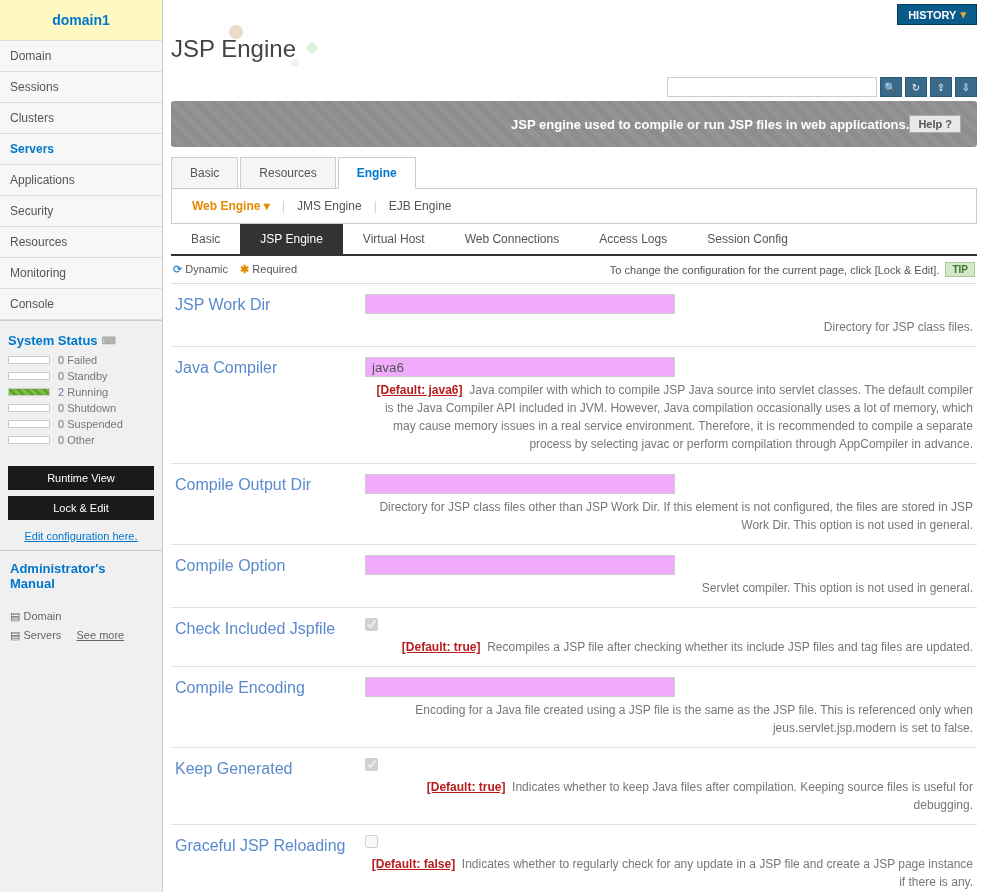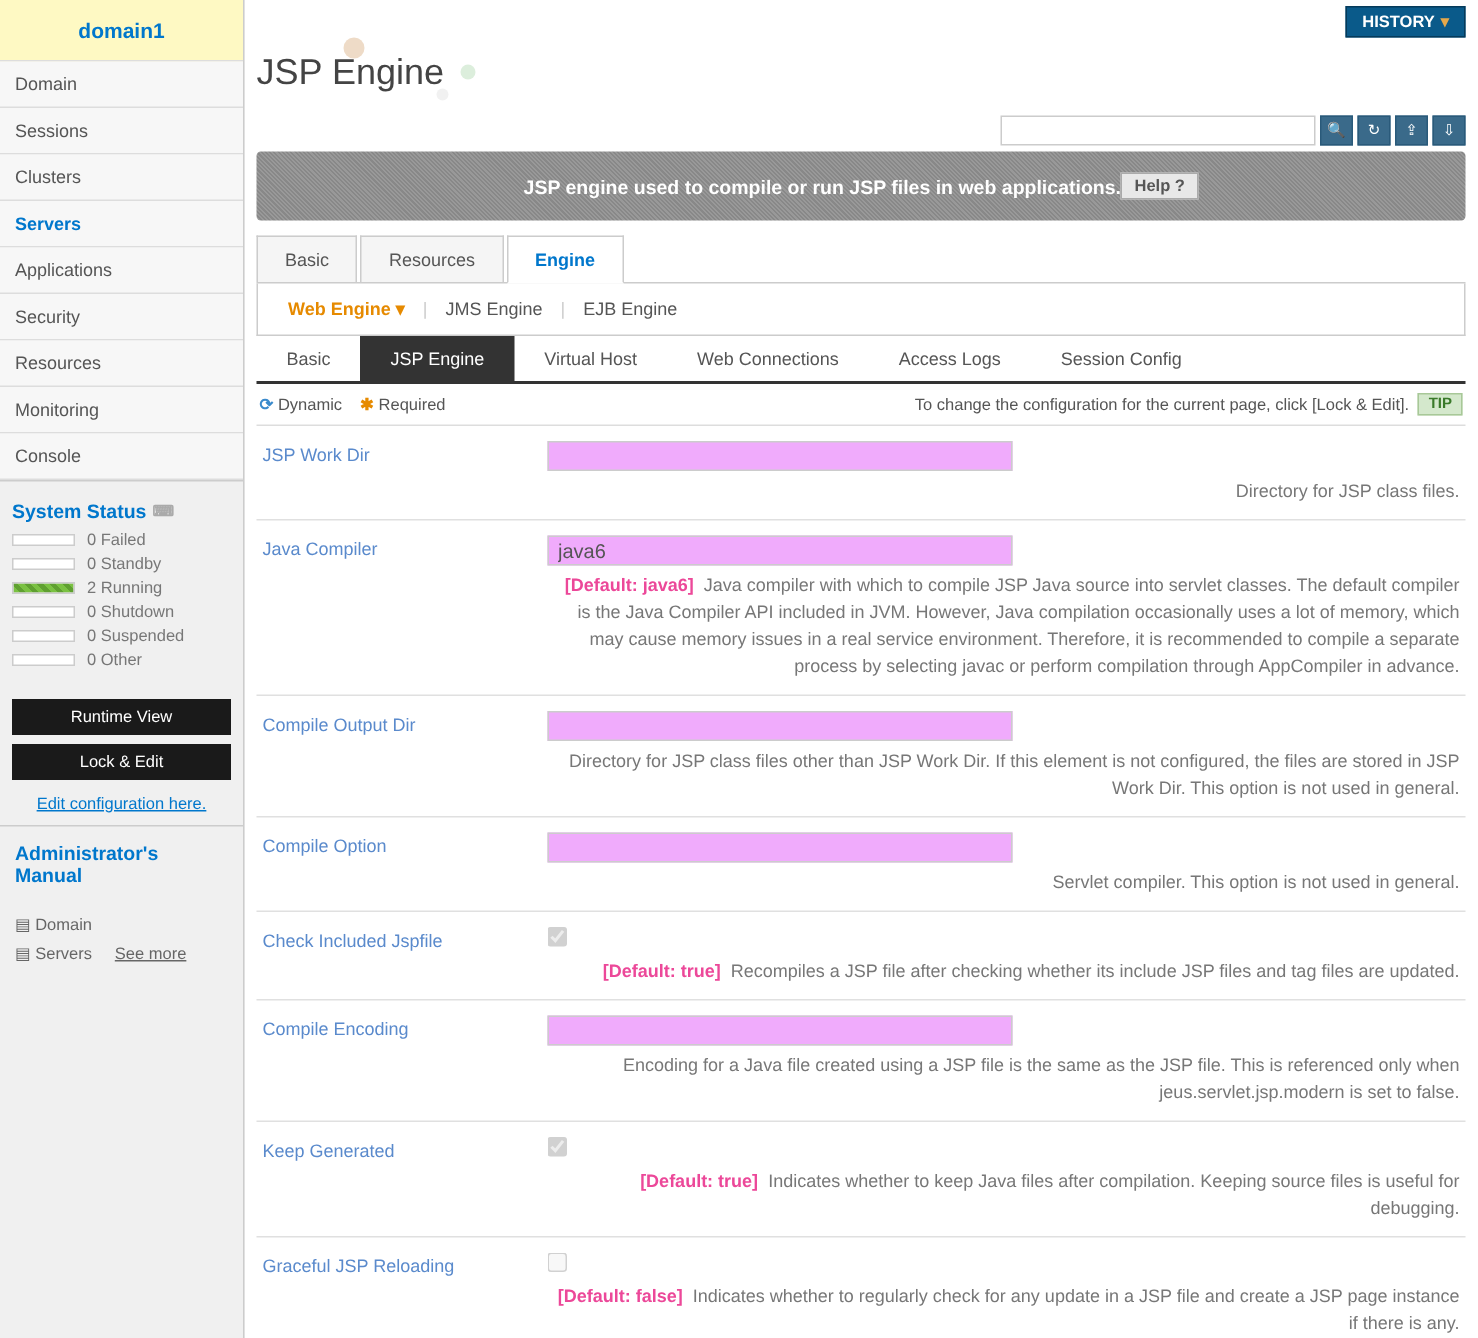--- a/index.html
+++ b/index.html
@@ -24,44 +24,44 @@
 .top-bar { display: flex; justify-content: flex-end; padding: 4px 0; gap: 4px; }
 .history-btn { background: #0a5a8a; color: #fff; padding: 3px 10px; font-size: 11px; font-weight: bold; border: 1px solid #053a5a; cursor: pointer; display: flex; align-items: center; gap: 4px; }
 .page-title { font-size: 24px; color: #444; padding: 6px 0 10px 0; position: relative; }
 .circle-deco { position: absolute; border-radius: 50%; opacity: 0.4; }
 .circle1 { width: 14px; height: 14px; background: #d4a574; top: -4px; left: 58px; }
 .circle2 { width: 10px; height: 10px; background: #a8d4a8; top: 14px; left: 136px; }
 .circle3 { width: 8px; height: 8px; background: #ddd; top: 30px; left: 120px; }
 .search-bar { display: flex; justify-content: flex-end; padding: 4px 0; gap: 3px; }
 .search-input { width: 210px; height: 20px; border: 1px solid #ccc; padding: 0 4px; }
 .icon-btn { width: 22px; height: 20px; background: #3a6a8a; border: 1px solid #2a5a7a; cursor: pointer; display: inline-flex; align-items: center; justify-content: center; color: #fff; font-size: 10px; }
-.desc-bar { background: repeating-linear-gradient(45deg, #888, #888 1px, #999 1px, #999 2px); color: #fff; padding: 14px 16px; border-radius: 3px; font-weight: bold; font-size: 13px; display: flex; justify-content: center; align-items: center; }
+.desc-bar { background: repeating-linear-gradient(45deg, #888, #888 1px, #999 1px, #999 2px); color: #fff; padding: 14px 16px; border-radius: 3px; font-weight: bold; font-size: 13px; display: flex; justify-content: flex-end; align-items: center; }
 .help-btn { background: #e8e8e8; color: #555; border: 1px solid #aaa; padding: 2px 8px; font-size: 11px; cursor: pointer; }
 .tabs1 { display: flex; border-bottom: 1px solid #ccc; margin-top: 10px; }
 .tab1 { padding: 8px 18px; border: 1px solid #ccc; border-bottom: none; background: #f5f5f5; cursor: pointer; color: #555; margin-right: 2px; }
 .tab1.active { background: #fff; color: #0077cc; font-weight: bold; border-bottom: 1px solid #fff; margin-bottom: -1px; }
 .tabs2 { padding: 10px 12px; border: 1px solid #ccc; border-top: none; display: flex; gap: 4px; color: #555; }
 .tab2 { padding: 0 8px; cursor: pointer; }
 .tab2.active { color: #e68a00; font-weight: bold; }
 .tab2-sep { color: #ccc; }
 .tabs3 { display: flex; border-bottom: 2px solid #333; }
 .tab3 { padding: 8px 20px; cursor: pointer; color: #555; }
 .tab3.active { background: #333; color: #fff; }
 .legend-bar { display: flex; justify-content: space-between; padding: 6px 2px; align-items: center; border-bottom: 1px solid #ddd; }
 .legend-left { display: flex; gap: 12px; font-size: 11px; color: #555; }
 .legend-icon-dyn { color: #3a8acc; font-weight: bold; }
 .legend-icon-req { color: #e68a00; font-weight: bold; }
 .legend-right { font-size: 11px; color: #555; display: flex; align-items: center; gap: 6px; }
 .tip-badge { background: #d4e8cc; color: #3a7a2a; padding: 1px 6px; font-size: 10px; font-weight: bold; border: 1px solid #a8c898; }
 .form-row { display: flex; border-bottom: 1px solid #e0e0e0; padding: 10px 4px; }
-.form-label { width: 190px; color: #5a8acc; font-size: 12px; padding-top: 2px; cursor: pointer; }
+.form-label { width: 190px; color: #5a8acc; font-size: 16px; padding-top: 2px; cursor: pointer; }
 .form-value { flex: 1; }
 .form-input { width: 310px; height: 20px; background: #f0abfc; border: 1px solid #ccc; padding: 0 6px; color: #555; }
 .form-desc { color: #777; font-size: 12px; line-height: 1.5; margin-top: 4px; text-align: right; }
-.default-tag { font-weight: bold; color: #ec4899; }
+.default-tag { font-weight: bold; color: #b91c1c; text-decoration: underline; }
 .chk { width: 13px; height: 13px; }
 </style>
 </head>
 <body>
 
 <div class="container">
   <div class="sidebar">
     <div class="domain-header">domain1</div>
     <div id="nav-list">
         <div class="nav-item">Domain</div>

